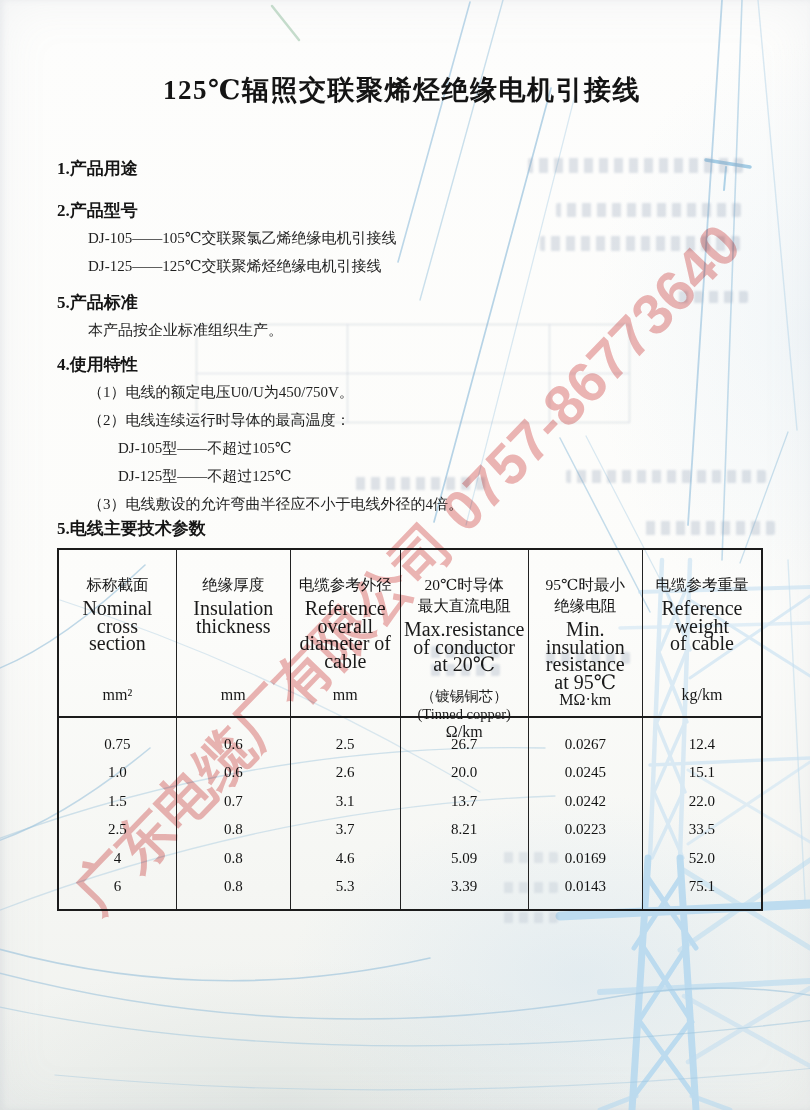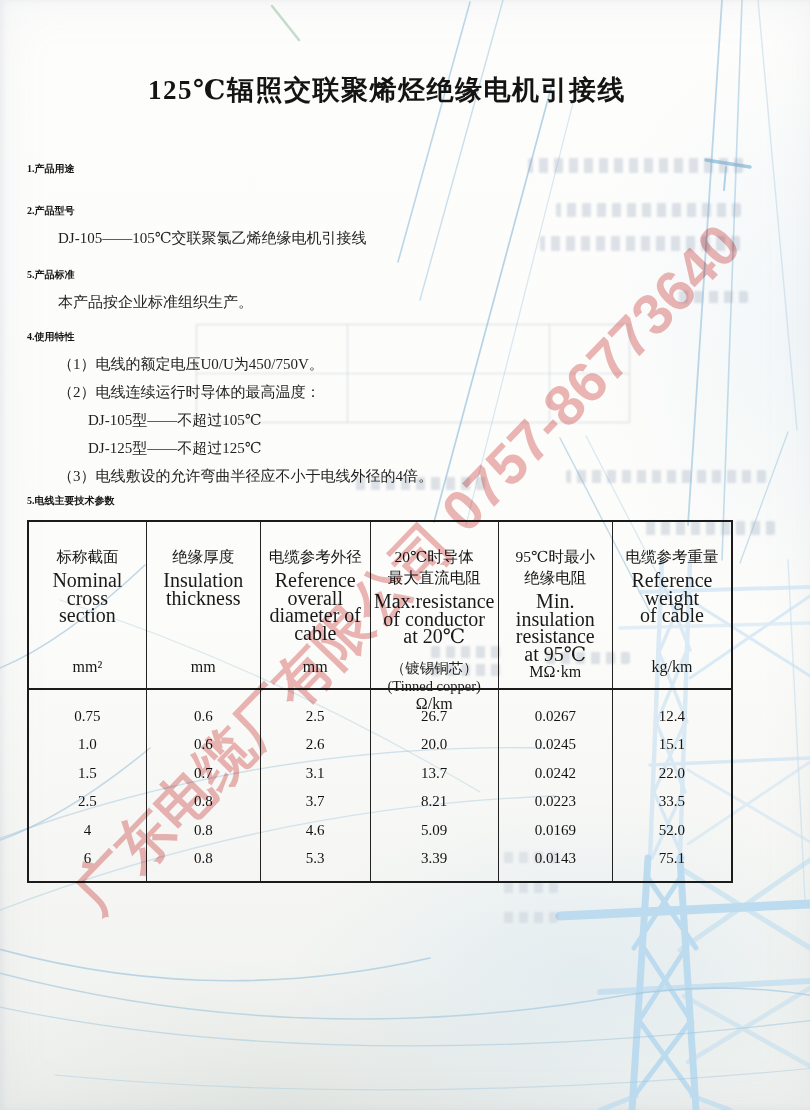--- a/index.html
+++ b/index.html
@@ -22,26 +22,26 @@
     background:repeating-linear-gradient(90deg, rgba(148,162,184,.40) 0 9px, rgba(148,162,184,0) 9px 15px);
     border-radius:2px; opacity:.75;
   }
   .bt-table{
     position:absolute; z-index:1; filter:blur(.8px);
     border:1.4px solid rgba(135,152,175,.42); opacity:.8;
   }
   .bt-table .v{position:absolute;top:0;bottom:0;width:1.4px;background:rgba(135,152,175,.40);}
   .bt-table .h{position:absolute;left:0;right:0;height:1.4px;background:rgba(135,152,175,.38);}
   
-  .content{position:absolute; left:0; right:16px; top:0; z-index:2; padding:0 47px 0 27px;}
+  .content{position:absolute; left:0; right:16px; top:0; z-index:2; padding:0 47px 0 57px;}
   h1.doc-title{
     margin:72px 0 0 0; text-align:center; font-size:27px; font-weight:bold;
     letter-spacing:1.5px; color:#141414;
   }
-  .sec-h{margin:0; font-size:10px; font-weight:bold; line-height:22px; color:#151515;}
+  .sec-h{margin:0; font-size:17px; font-weight:bold; line-height:22px; color:#151515;}
   .mt-s1{margin-top:50px;} .mt-s2{margin-top:20px;} .mt-s3{margin-top:14px;}
   .mt-s4{margin-top:12px;} .mt-s5{margin-top:2px;}
   .s-line{margin:4px 0 0 0; padding-left:31px; font-size:15px; line-height:24px;}
   .s-line.deep{padding-left:61px;}
   
   .table-wrap{margin-top:8px;}
   table.spec{
     width:706px; border-collapse:collapse; table-layout:fixed;
     border:2.2px solid #1b1b1b; background:transparent;
   }
@@ -163,20 +163,21 @@
   <div class="content">
     <h1 class="doc-title">125℃辐照交联聚烯烃绝缘电机引接线</h1>
 
     <div>
       <p class="sec-h mt-s1">1.产品用途</p>
     </div>
 
     <div>
       <p class="sec-h mt-s2">2.产品型号</p>
       <p class="s-line">DJ-105——105℃交联聚氯乙烯绝缘电机引接线</p>
+      <p class="s-line">DJ-125——125℃交联聚烯烃绝缘电机引接线</p>
     </div>
 
     <div>
       <p class="sec-h mt-s3">5.产品标准</p>
       <p class="s-line">本产品按企业标准组织生产。</p>
     </div>
 
     <div>
       <p class="sec-h mt-s4">4.使用特性</p>
       <p class="s-line">（1）电线的额定电压U0/U为450/750V。</p>

